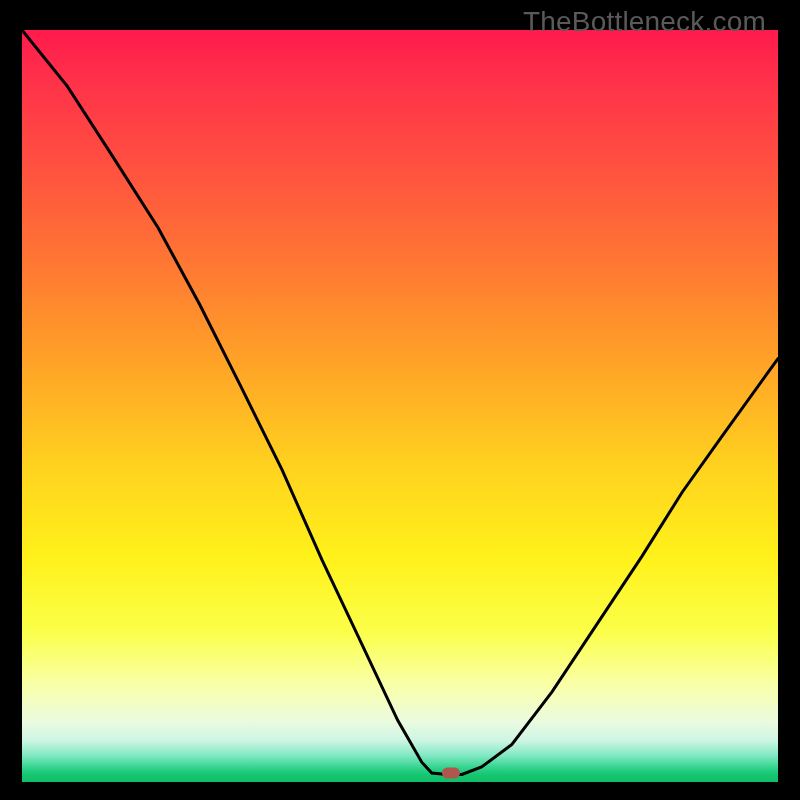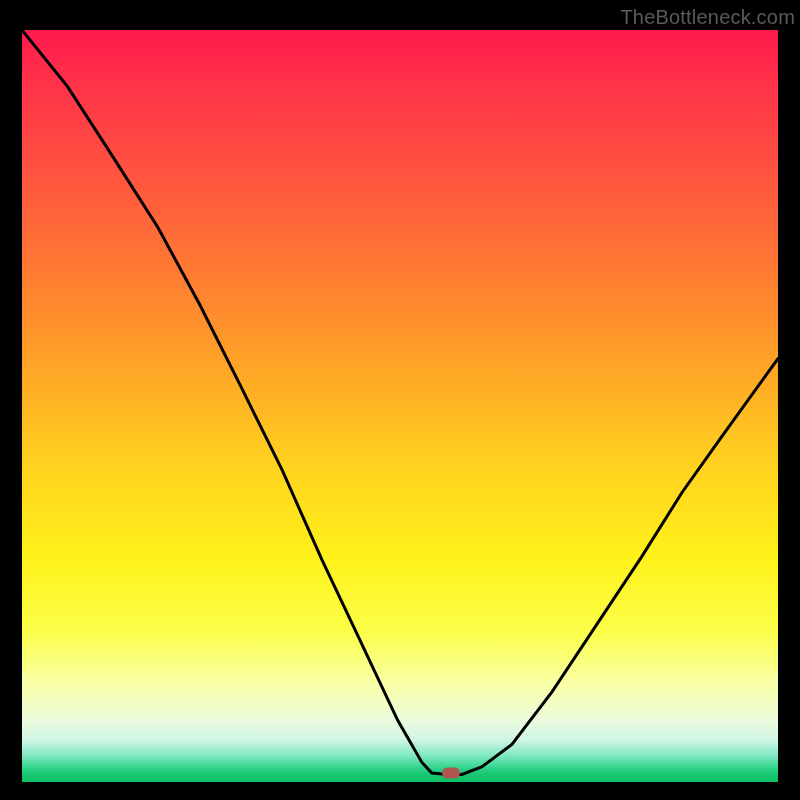--- a/index.html
+++ b/index.html
@@ -13,23 +13,23 @@
   }
   .frame {
     position: relative;
     width: 800px;
     height: 800px;
     background: #000;
   }
   .watermark {
     position: absolute;
     top: 6px;
-    right: 5px;
+    right: 34px;
     color: #5a5a5a;
-    font-size: 20px;
+    font-size: 28px;
     font-weight: 500;
     letter-spacing: 0.2px;
     z-index: 5;
   }
   .plot {
     position: absolute;
     left: 22px;
     top: 30px;
     width: 756px;
     height: 752px;

